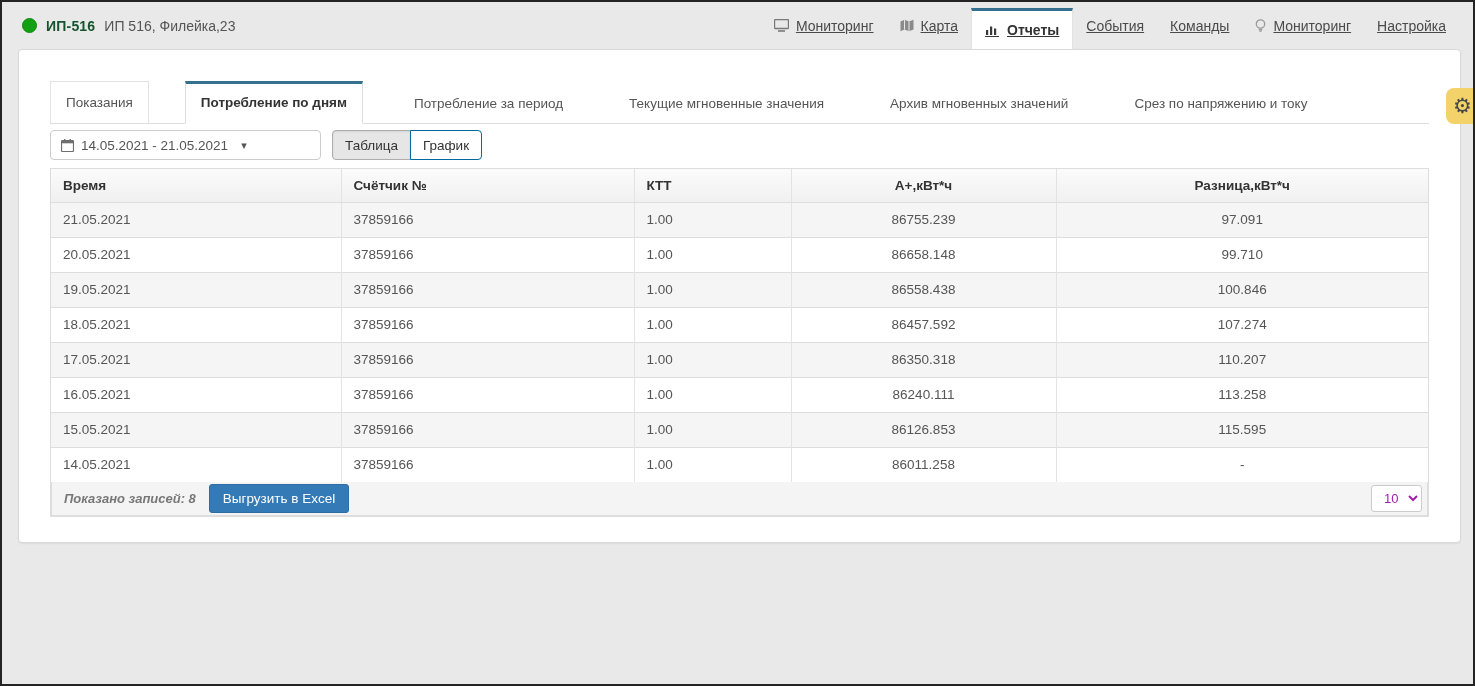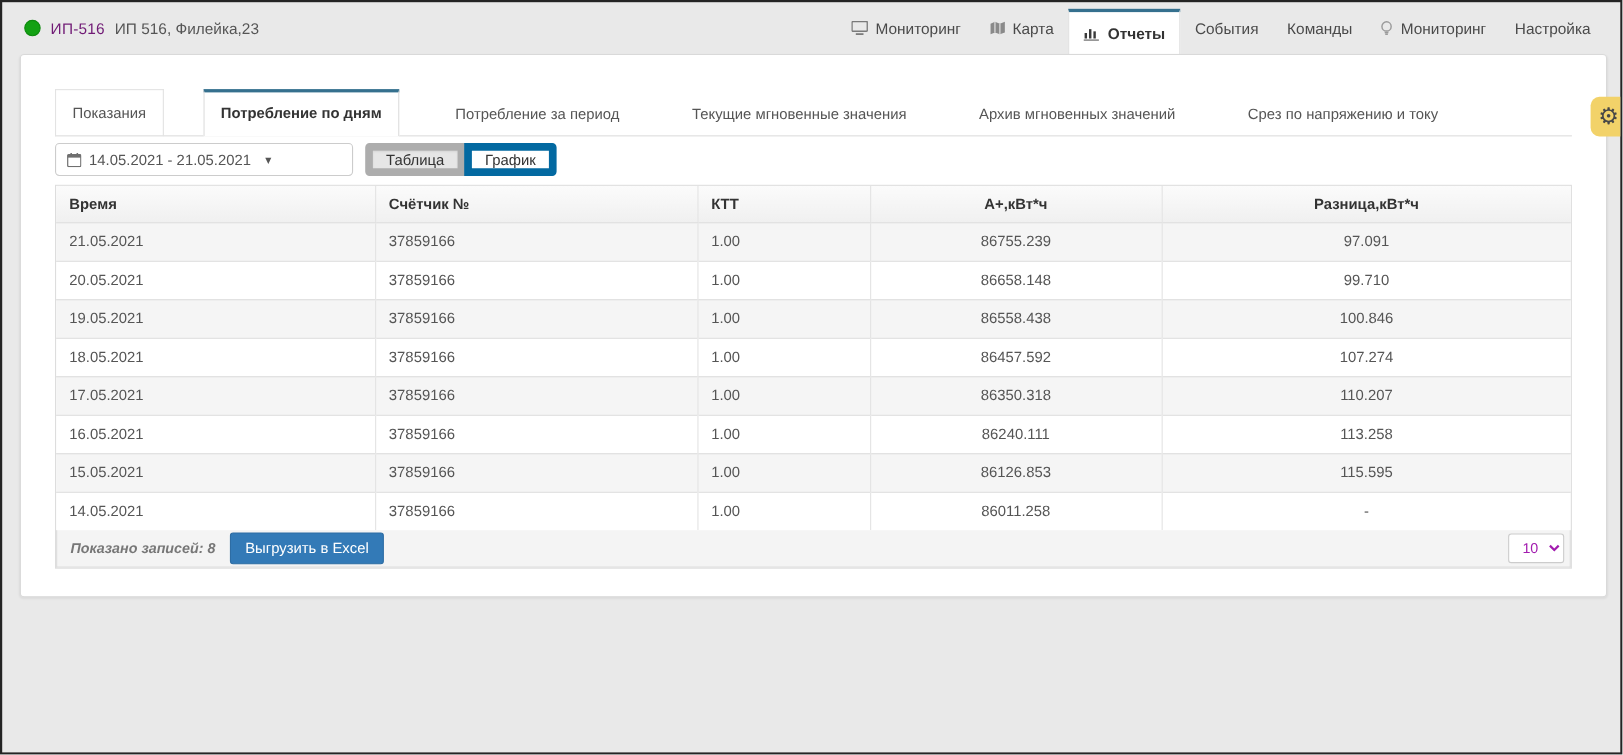--- a/index.html
+++ b/index.html
@@ -22,27 +22,27 @@
     padding-right: 14px;
   }
   .device {
     display: flex; align-items: center; gap: 9px;
     font-size: 14px;
   }
   .status-dot {
     width: 15px; height: 15px; border-radius: 50%;
     background: #13a113; border: 1px solid #0d8a0d;
   }
-  .device-id { font-weight: normal; color: #701a75; letter-spacing: .2px; }
+  .device-id { font-weight: bold; color: #14532d; letter-spacing: .2px; }
   .device-desc { color: #555; }
   .main-nav { margin-left: auto; display: flex; align-items: center; }
   .nav-item {
     display: flex; align-items: center; gap: 7px;
     padding: 0 13px; height: 100%;
-    font-size: 14px; color: #4a4a4a; cursor: pointer; white-space: nowrap;
+    font-size: 14px; color: #4a4a4a; cursor: pointer; white-space: nowrap; text-decoration: underline;
   }
   .nav-item.active {
     height: 41px; align-self: flex-end;
     background: #fff;
     border-top: 3px solid #35708E;
     border-left: 1px solid #e2e2e2; border-right: 1px solid #e2e2e2;
     font-weight: bold; color: #333;
   }
   .nav-icon { display: inline-flex; align-items: center; }
   
@@ -87,21 +87,21 @@
     width: 271px; height: 30px;
     border: 1px solid #ccc; border-radius: 4px; background: #fff;
     display: flex; align-items: center; gap: 7px;
     padding: 0 10px; font-size: 13.5px; color: #555; cursor: pointer;
   }
   .datepicker .caret { margin-left: 6px; font-size: 11px; color: #555; }
   .toggle-group { display: flex; margin-left: 11px; }
   .toggle-btn {
     height: 30px; padding: 0 12px;
     display: flex; align-items: center;
-    background: #fff; border: 7px solid #0369a1;
+    background: #fff; border: 1px solid #0369a1;
     font-size: 13.5px; color: #333; cursor: pointer;
   }
   .toggle-btn.left  { border-radius: 4px 0 0 4px; }
   .toggle-btn.right { border-radius: 0 4px 4px 0; margin-left: -1px; }
   .toggle-btn.active { background: #e6e6e6; border-color: #adadad; box-shadow: inset 0 1px 2px rgba(0,0,0,.08); }
   
   .table-wrap { margin-top: 8px; border: 1px solid #ddd; }
   table.data { width: 100%; border-collapse: collapse; font-size: 13.5px; table-layout: fixed; }
   col.c1 { width: 290px; } col.c2 { width: 293px; } col.c3 { width: 157px; }
   col.c4 { width: 265px; } col.c5 { width: auto; }

